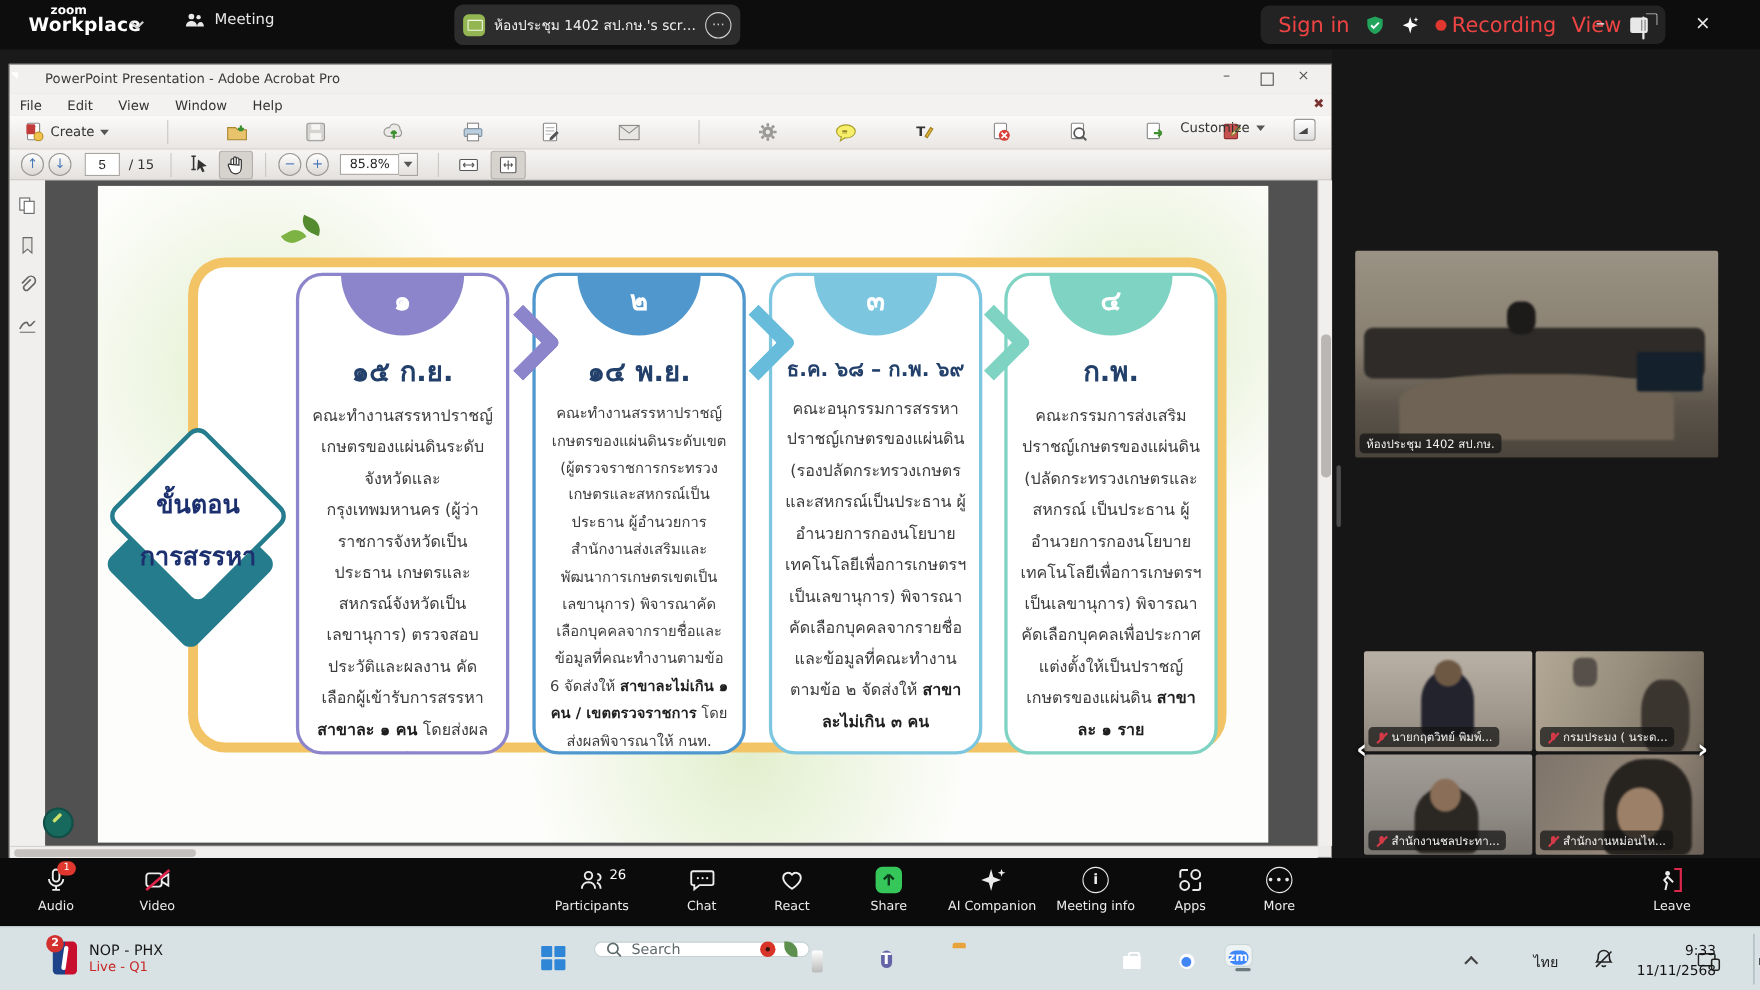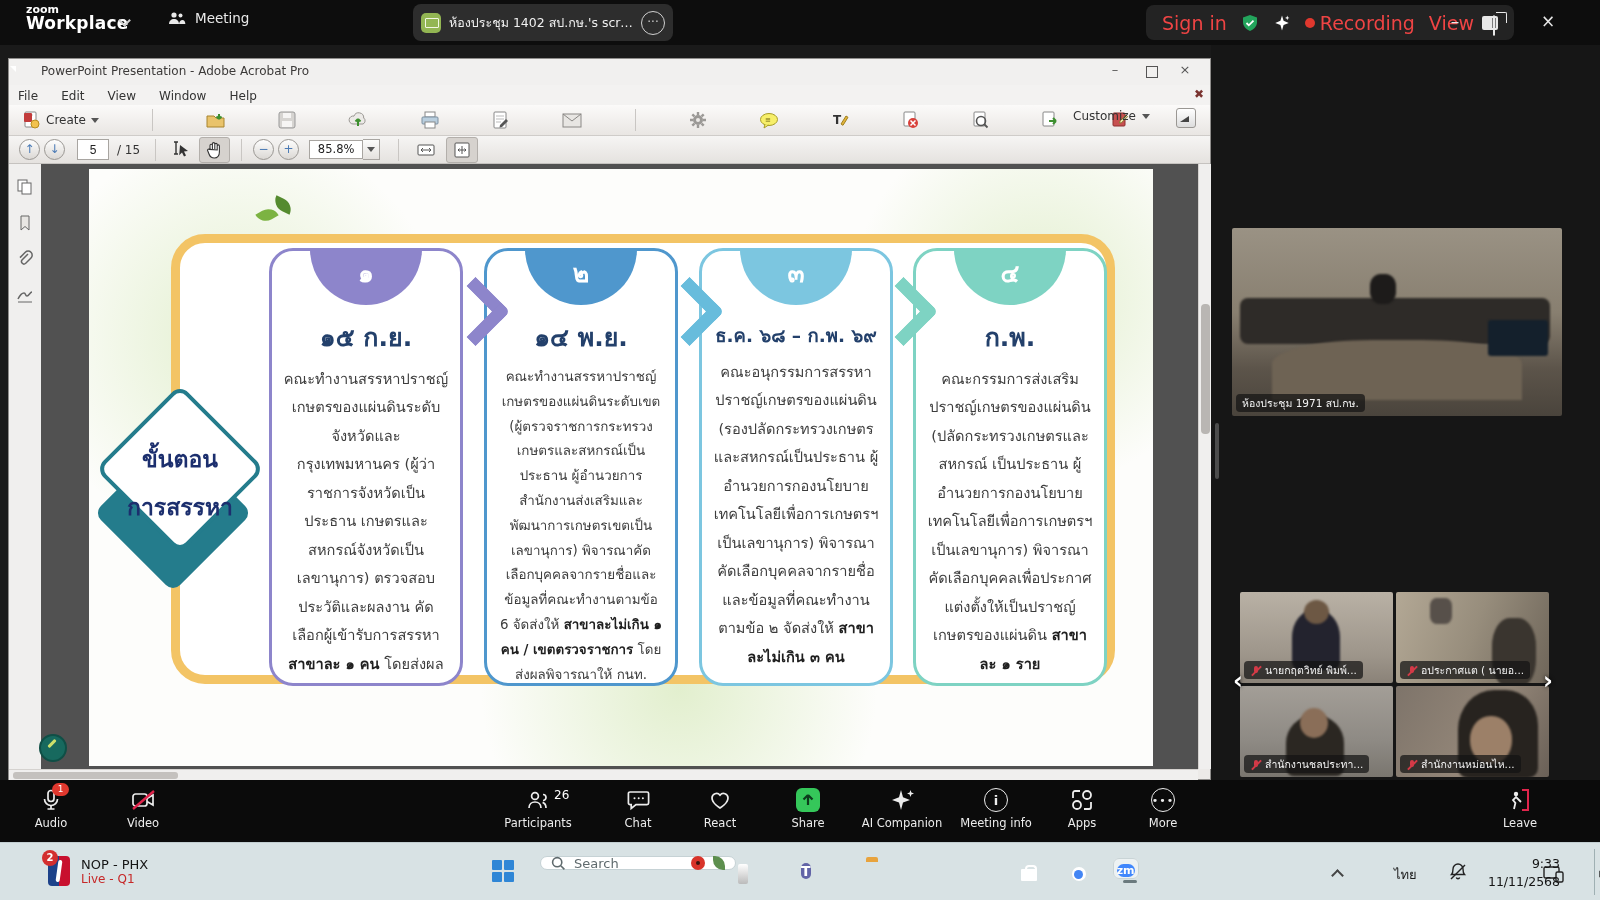--- a/index.html
+++ b/index.html
@@ -8,21 +8,21 @@
   .abs{position:absolute;}
   .flex{display:flex;align-items:center;}
   .chev{display:inline-block;width:7px;height:7px;border-right:2px solid #cfcfcf;border-bottom:2px solid #cfcfcf;}
   .chev.down{transform:rotate(45deg);}
   .chev.up{transform:rotate(-135deg);}
   .chev.dark{border-color:#444;}
 
   
   .topbar{left:0;top:0;width:1600px;height:45px;background:#0d0d0d;}
   .logo{left:26px;top:4px;line-height:1;color:#fff;}
-  .logo .s1{font-size:11px;display:block;font-weight:600;}
+  .logo .s1{font-size:11px;display:block;font-weight:600;margin-left:20px;}
   .logo .s2{font-size:17px;display:block;font-weight:600;letter-spacing:.2px;}
   .tab-meeting{left:168px;top:10px;gap:9px;color:#e9e9e9;font-size:13.5px;}
   .sharetab{left:413px;top:4px;width:244px;height:37px;background:#2d2d2d;border-radius:8px;gap:8px;padding:0 8px;}
   .sharetab .gicon{width:20px;height:20px;border-radius:5px;background:#93b653;position:relative;flex:0 0 auto;}
   .sharetab .gicon:after{content:"";position:absolute;left:4px;top:5px;width:12px;height:8px;border:1.5px solid #f2f6e3;border-radius:1px;}
   .sharetab .ttl{color:#f0f0f0;font-size:12.5px;white-space:nowrap;overflow:hidden;text-overflow:ellipsis;flex:1;}
   .dots-circle{width:22px;height:22px;border:1.5px solid #cfcfcf;border-radius:50%;color:#cfcfcf;font-size:12px;line-height:20px;text-align:center;flex:0 0 auto;}
   .rightpill{left:1146px;top:5px;height:35px;background:#232323;border-radius:8px;gap:14px;padding:0 16px;}
   .rightpill .txt{color:#ef4444;font-size:19px;}
   .recdot{width:10px;height:10px;border-radius:50%;background:#e0382e;}
@@ -489,39 +489,39 @@
   </div>
 
   <div class="abs" style="left:1211px;top:45px;width:389px;height:735px;background:#161616;">
 
     <div class="abs video" style="left:21px;top:183px;width:330px;height:188px;background:linear-gradient(#9a9284 0%,#887f70 45%,#5c544a 75%,#4a443c 100%);">
       <div class="shape" style="left:8px;top:70px;width:310px;height:46px;background:#2e2b28;border-radius:8px;"></div>
       <div class="shape" style="left:40px;top:112px;width:250px;height:60px;background:#6e6354;border-radius:40% 40% 0 0;"></div>
       <div class="shape" style="left:138px;top:46px;width:26px;height:30px;background:#1d1b1a;border-radius:40%;"></div>
       <div class="shape" style="right:14px;top:92px;width:60px;height:36px;background:#14202c;border-radius:3px;"></div>
       <div class="vlabel">
-        <span class="txt">ห้องประชุม 1971 สป.กษ.</span>
+        <span class="txt">ห้องประชุม 1402 สป.กษ.</span>
       </div>
     </div>
     <span class="abs" style="left:4px;top:378px;width:4px;height:56px;border-radius:2px;background:#4c4c4c;"></span>
 
     <div class="abs video" style="left:29px;top:547px;width:153px;height:91px;background:linear-gradient(#b9b1a5,#9d958a 70%,#8a8278);">
       <div class="shape" style="left:52px;top:18px;width:48px;height:60px;background:#23232e;border-radius:45% 45% 8px 8px;"></div>
       <div class="shape" style="left:64px;top:8px;width:25px;height:24px;background:#6d5844;border-radius:50%;"></div>
       <div class="vlabel">
           <span class="micoff"></span>
           <span class="txt">นายกฤตวิทย์ พิมพ์...</span>
         </div>
     </div>
     <div class="abs video" style="left:185px;top:547px;width:153px;height:91px;background:linear-gradient(110deg,#b3a895 0%,#978d7c 50%,#6f665a 100%);">
       <div class="shape" style="left:96px;top:26px;width:44px;height:70px;background:#3a352f;border-radius:40%;"></div>
       <div class="shape" style="left:34px;top:6px;width:22px;height:26px;background:#57504a;border-radius:30%;"></div>
       <div class="vlabel">
           <span class="micoff"></span>
-          <span class="txt">อประกาศแต ( นายอ...</span>
+          <span class="txt">กรมประมง ( นระด...</span>
         </div>
     </div>
     <div class="abs video" style="left:29px;top:641px;width:153px;height:91px;background:linear-gradient(#a39e97,#8e8a84 60%,#7a766f);">
       <div class="shape" style="left:46px;top:30px;width:58px;height:60px;background:#2b2722;border-radius:45% 45% 8px 8px;"></div>
       <div class="shape" style="left:60px;top:22px;width:28px;height:30px;background:#8a6e58;border-radius:50%;"></div>
       <div class="vlabel">
           <span class="micoff"></span>
           <span class="txt">สำนักงานชลประทา...</span>
         </div>
     </div>

